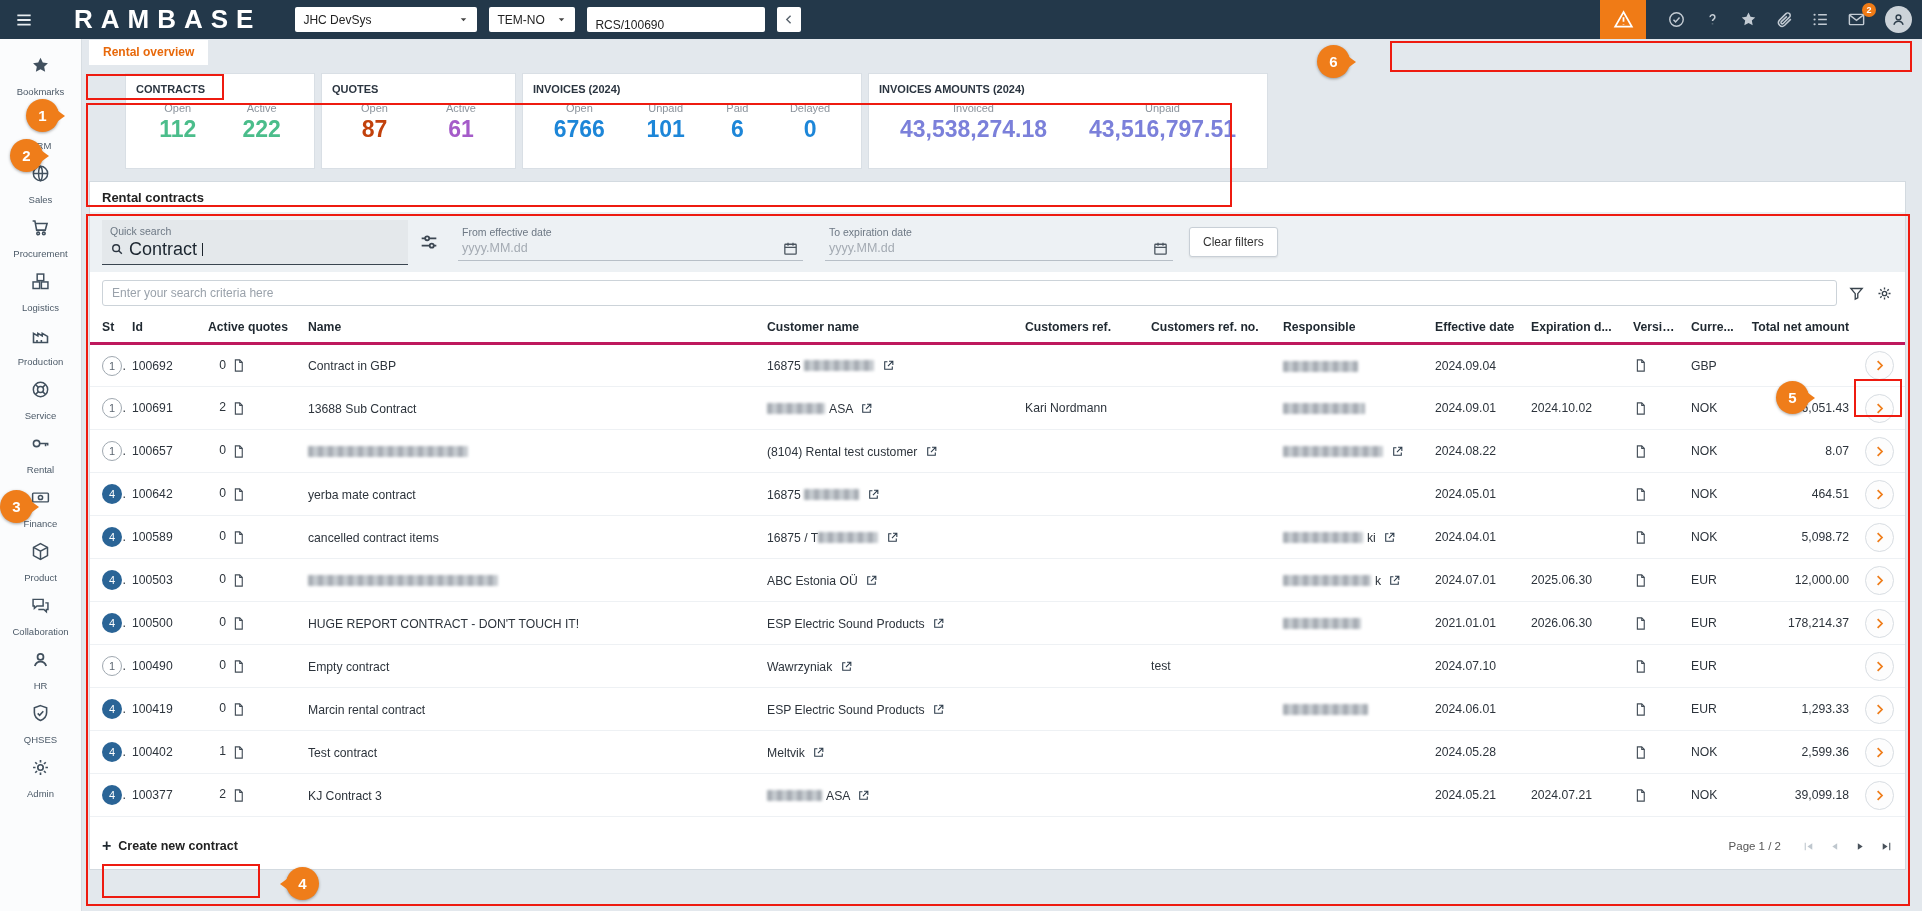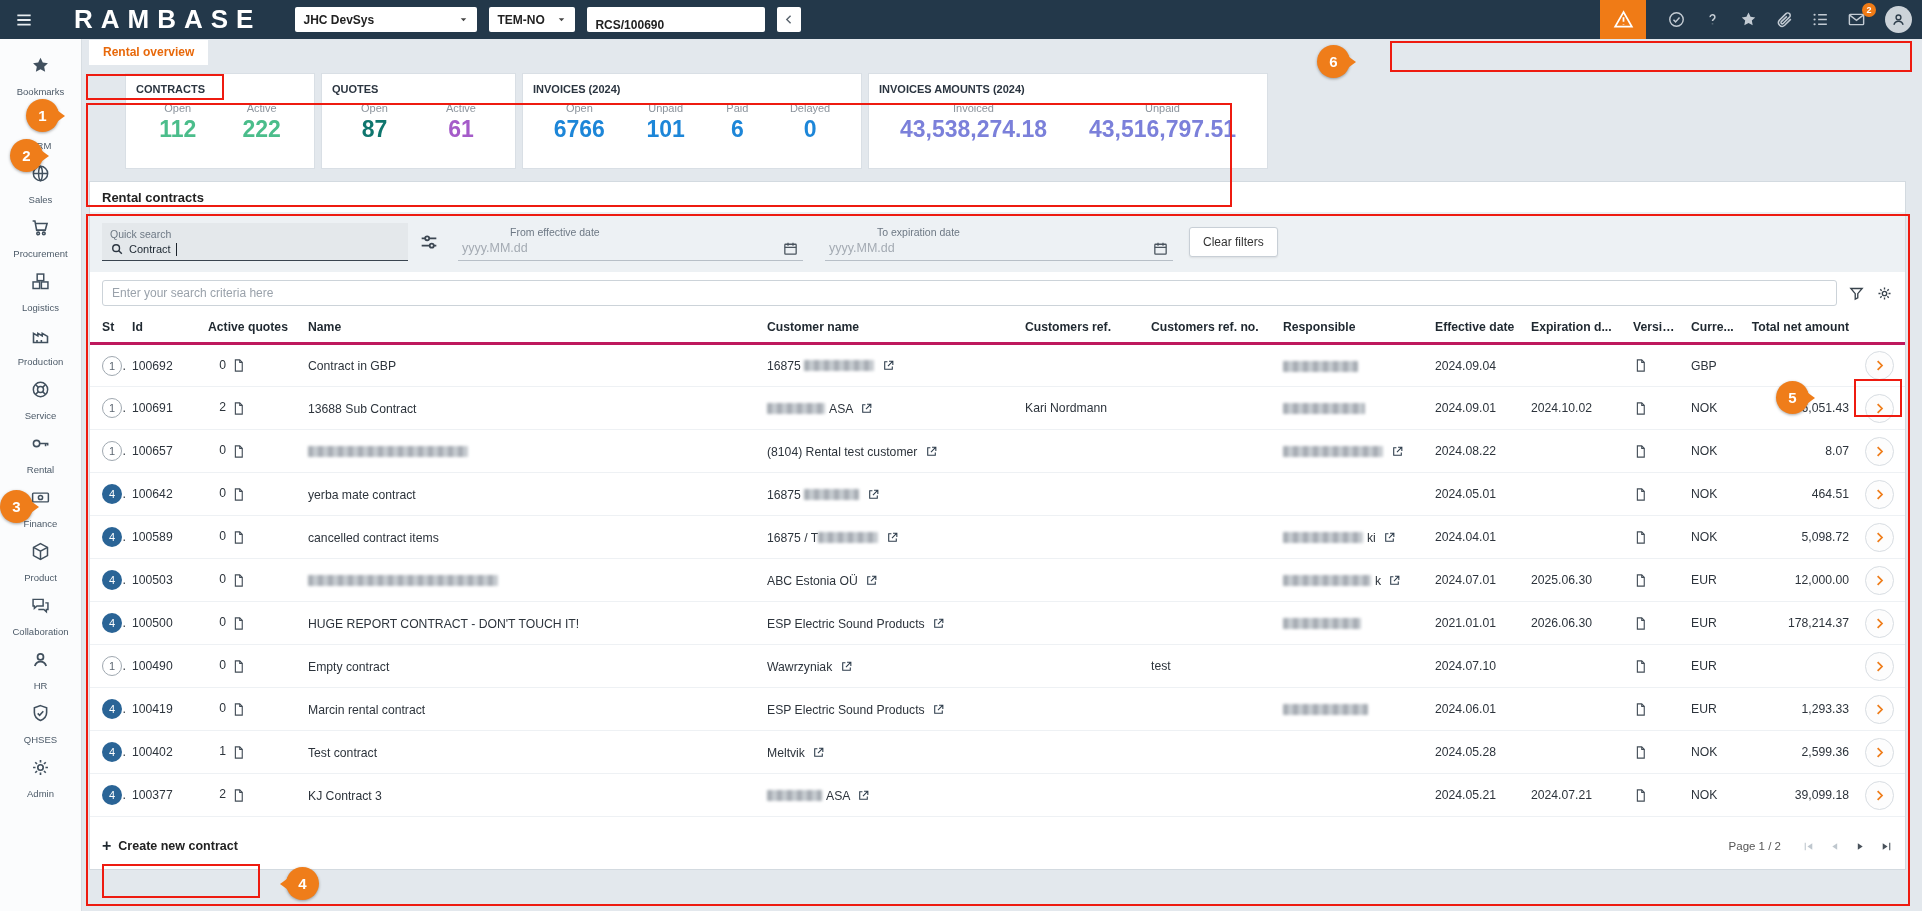--- a/index.html
+++ b/index.html
@@ -6,21 +6,21 @@
   html,body { width:1922px; height:911px; }
   body { font-family:"Liberation Sans", sans-serif; background:#e3e8ed; }
   .screen { position:relative; width:1922px; height:911px; overflow:hidden; background:#e3e8ed; }
   [data-interactable="true"] { cursor:pointer; }
   svg { width:100%; height:100%; display:block; }
 
   
   .topbar { height:39px; background:#23384a; display:flex; align-items:center; padding-left:14px; gap:12px; }
   .tb-ham { width:20px; height:20px; color:#e8edf1; flex:0 0 auto; }
   .logo { color:#fff; font-size:26px; font-weight:bold; letter-spacing:8px; margin:0 22px 0 28px; user-select:none; }
-  .tb-field { background:#fff; height:25px; border-radius:2px; display:flex; align-items:center; font-size:12px; color:#222; padding:0 8px; gap:8px;font-weight:bold; }
+  .tb-field { background:#fff; height:25px; border-radius:2px; display:flex; align-items:center; font-size:12px; color:#222; padding:0 8px; gap:8px; }
   .tb-select { width:182px; justify-content:space-between; }
   .tb-select.sm { width:86px; }
   .tb-input { width:178px;align-items:flex-end; }
   .ci { display:inline-flex; width:16px; height:16px; }
   .tb-select .ci { width:11px; height:11px; color:#444; }
   .tb-back { width:24px; height:25px; background:#fff; border:none; border-radius:2px; display:flex; align-items:center; justify-content:center; }
   .tb-back .ci { width:13px; height:13px; color:#5a646e; }
   .top-icons { margin-left:auto; display:flex; align-items:center; gap:17px; padding-right:10px; }
   .warn { width:46px; height:39px; background:#f07b16; color:#fff; display:flex; align-items:center; justify-content:center; margin-right:4px; }
   .warn svg { width:21px; height:21px; }
@@ -56,28 +56,28 @@
   .kpi-stat { display:flex; flex-direction:column; align-items:center; padding:0 8px; }
   .kpi-label { font-size:11px; color:#8b939c; margin-bottom:2px; }
   .kpi-value { font-size:23px; font-weight:bold; }
 
   
   .panel { background:#fff; border:1px solid #d3dae0; height:689px; display:flex; flex-direction:column; }
   .panel-title { font-size:13px; font-weight:bold; color:#222; padding:8px 12px 7px; }
   .filterstrip { background:#edf1f4; display:flex; align-items:center; padding:8px 12px; height:60px; flex:0 0 auto; }
   .qsearch { width:306px; background:#e4e8eb; border-bottom:1px solid #3a4550; padding:5px 8px 4px; }
   .q-label { font-size:10.5px; color:#6d7884; margin-bottom:2px; }
-  .q-row { display:flex; align-items:center; gap:5px; font-size:11px; color:#1c2630; }
+  .q-row { display:flex; align-items:center; gap:5px; font-size:18px; color:#1c2630; }
   .qi { width:14px; height:14px; color:#2b3540; }
   .caret { width:1px; height:13px; background:#1c242c; display:inline-block; animation:blink 1s steps(1) infinite; }
   @keyframes blink { 50% { opacity:0; } }
   .sliders { width:22px; height:22px; color:#3c4752; margin-left:10px; }
   .datefield { width:348px; border-bottom:1px solid #b7bfc7; padding:2px 4px 3px; margin-left:22px; }
   .datefield:nth-of-type(2){ width:345px; margin-left:18px; }
-  .datefield label { display:block; font-size:10.5px; color:#6d7884; margin-bottom:2px;margin-left:48px; }
+  .datefield label { display:block; font-size:10.5px; color:#6d7884; margin-bottom:2px; }
   .d-row { display:flex; align-items:center; }
   .d-row input { flex:1; border:none; background:transparent; outline:none; font-size:12.5px; color:#333; font-family:inherit; }
   .d-row input::placeholder { color:#a4abb3; }
   .cal { width:17px; height:17px; color:#4a545e; }
   .clear-btn { margin-left:16px; background:#fff; border:1px solid #c8cfd6; border-radius:3px; padding:7px 13px; font-size:12px; color:#333; font-family:inherit; box-shadow:0 1px 2px rgba(0,0,0,.08); }
   .searchrow { display:flex; align-items:center; gap:11px; padding:8px 12px 6px; flex:0 0 auto; }
   .search-input { flex:1; height:26px; border:1px solid #ccd3d9; border-radius:3px; padding:0 9px; font-size:12px; color:#333; outline:none; font-family:inherit; }
   .search-input::placeholder { color:#9aa2ab; }
   .sr { width:17px; height:17px; color:#39434d; }
 
@@ -363,21 +363,21 @@
                   <div class="kpi-label" data-interactable="false">Active</div>
                   <div class="kpi-value" data-interactable="false" style="color: rgb(75, 189, 139);">222</div>
                 </div>
               </div>
             </div>
             <div class="kpi-card" data-interactable="false">
               <div class="kpi-title" data-interactable="false">QUOTES</div>
               <div class="kpi-stats" data-interactable="false">
                 <div class="kpi-stat" data-interactable="false">
                   <div class="kpi-label" data-interactable="false">Open</div>
-                  <div class="kpi-value" data-interactable="false" style="color: #0f766e;">87</div>
+                  <div class="kpi-value" data-interactable="false" style="color: #c2410c;">87</div>
                 </div>
                 <div class="kpi-stat" data-interactable="false">
                   <div class="kpi-label" data-interactable="false">Active</div>
                   <div class="kpi-value" data-interactable="false" style="color: rgb(165, 91, 201);">61</div>
                 </div>
               </div>
             </div>
             <div class="kpi-card" data-interactable="false">
               <div class="kpi-title" data-interactable="false">INVOICES (2024)</div>
               <div class="kpi-stats" data-interactable="false">

